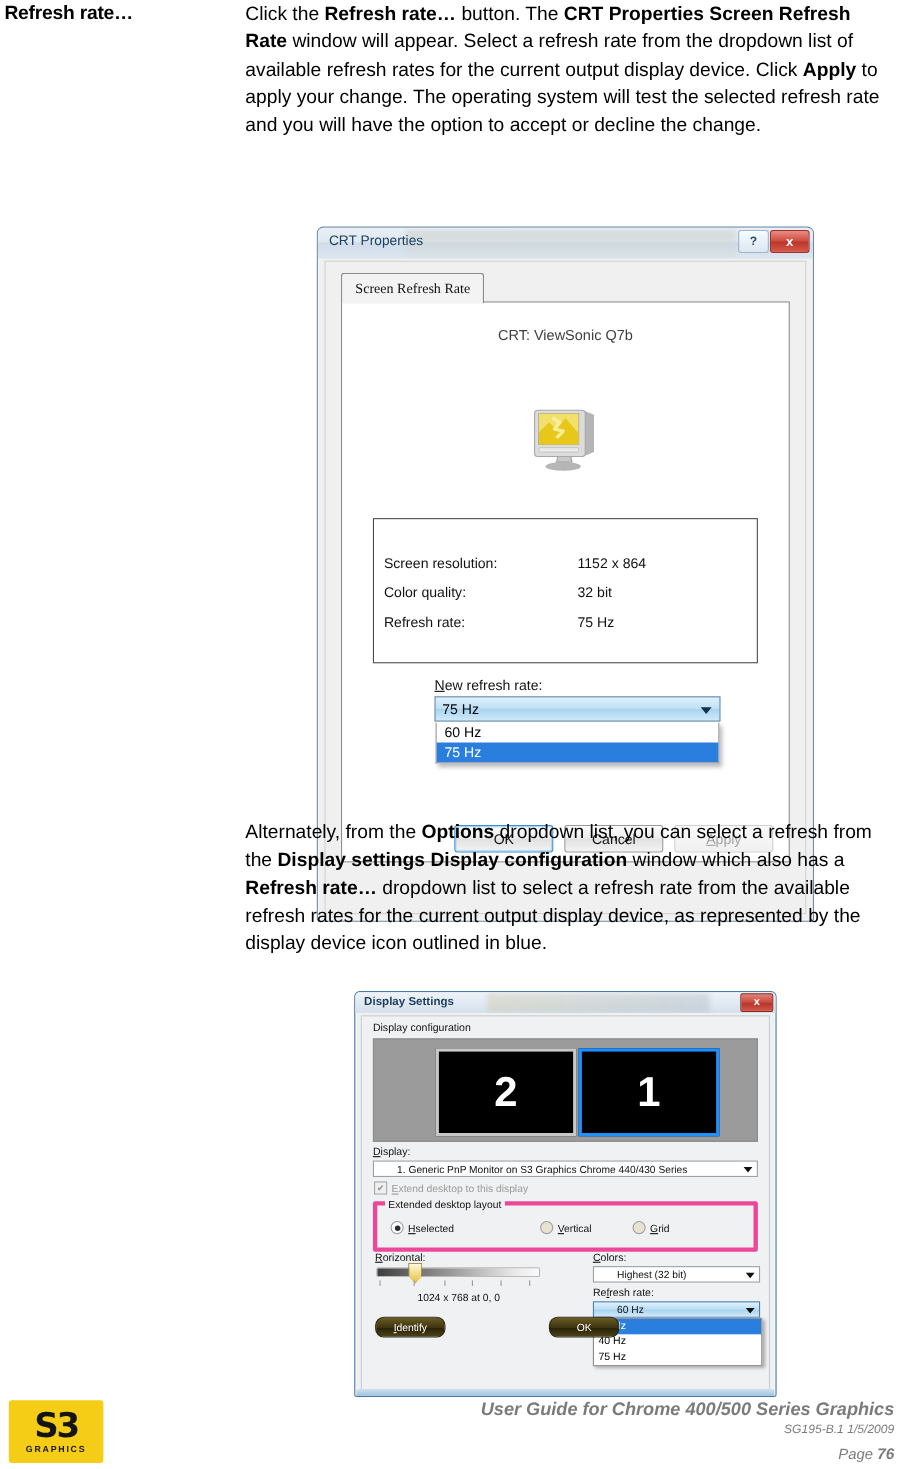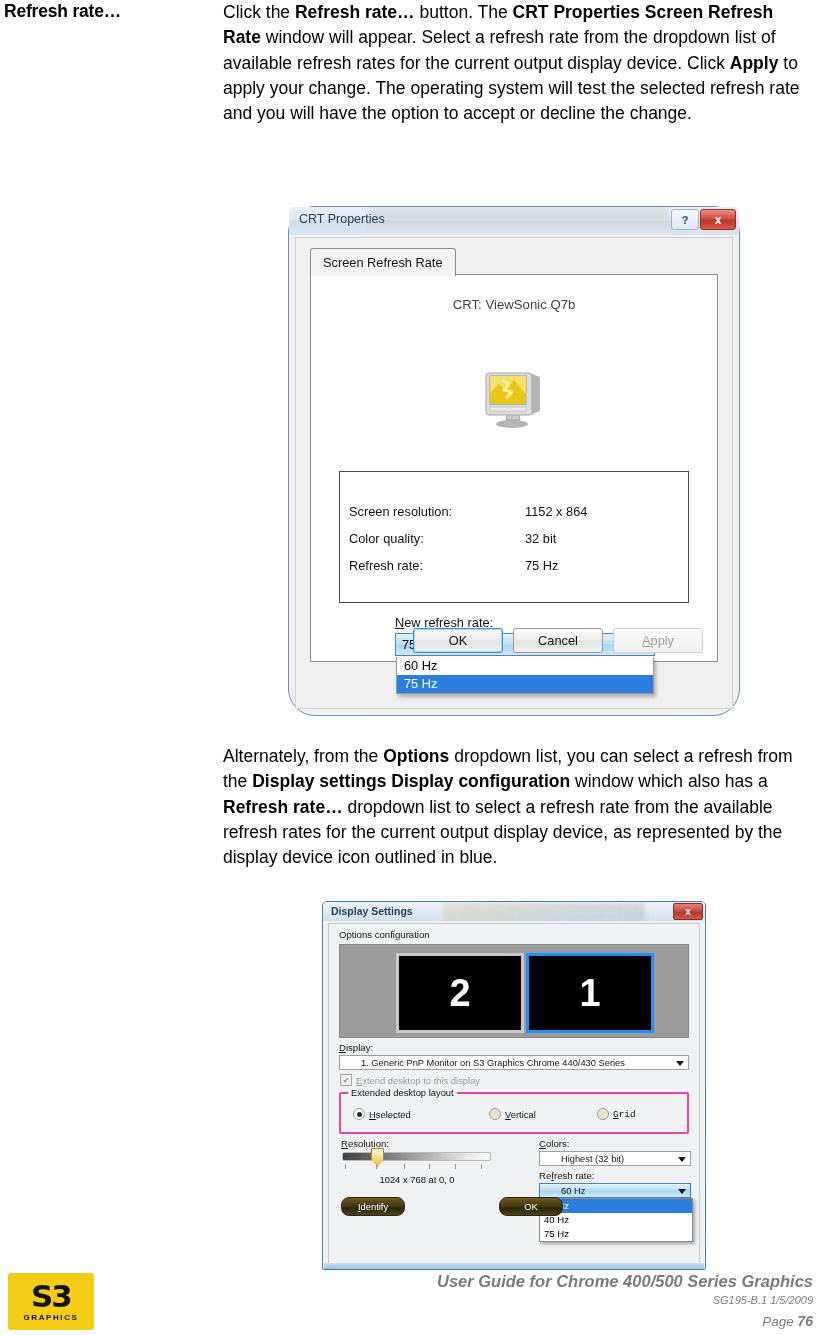--- a/index.html
+++ b/index.html
@@ -54,26 +54,26 @@
     display:flex; align-items:center; justify-content:center;
     font-size:11px; color:#2b4a66; font-weight:bold;
   }
   .wbtn.close{
     width:34px;
     background:linear-gradient(180deg,#e98c84,#cf4b3c 48%,#b8352b 52%,#d8594a);
     border-color:#9d2f24; color:#fff; font-weight:bold; font-size:12px;
   }
 
   
-  #crt-dialog{ left:288px; top:206px; width:452px; height:510px;border-radius:27px; }
+  #crt-dialog{ left:288px; top:206px; width:452px; height:632px; }
   #crt-dialog .dialog-body{
     position:absolute; left:6px; right:6px; top:30px; bottom:6px;
     background:#f0f0f0; border:1px solid #d3d3d3;
   }
-  .tabstrip{ position:absolute; left:14px; top:10px; right:6px; height:28px; }
+  .tabstrip{ position:absolute; left:14px; top:10px; right:6px; height:28px;font-family:Liberation Serif, serif; }
   .tab{
     position:absolute; left:0; top:0; height:27px; padding:0 12px;
     display:flex; align-items:center; font-size:12.8px; color:#111;
     background:#f3f3f3; border:1px solid #8d8d8d; border-bottom:none;
     border-radius:3px 3px 0 0; z-index:2;
   }
   .tabpanel{
     position:absolute; left:14px; right:14px; top:36px; bottom:46px;
     border:1px solid #8d8d8d; background:#fff;
   }
@@ -197,21 +197,21 @@
   .ds-dd .it.sel{ background:#2a7fde; color:#fff; }
 
   .ds-check{ position:absolute; font-size:9.4px; color:#9a9a9a; display:flex; align-items:center; gap:4px;}
   .ds-check .box{
     width:10px;height:10px;border:1px solid #a8a8a8;background:#efefef;
     display:flex;align-items:center;justify-content:center;font-size:8px;color:#8d8d8d;
   }
   .ds-check u{text-decoration:underline;}
 
   .ds-group{
-    position:absolute; border:2px solid #ec4899; border-radius:2px;
+    position:absolute; border:4px solid #ec4899; border-radius:2px;
   }
   .ds-group .legend{
     position:absolute; left:7px; top:-7px; background:#f0f1f2; padding:0 3px;
     font-size:9.4px; color:#111;
   }
   .radio{ position:absolute; display:flex; align-items:center; gap:4px; font-size:9.4px; color:#111;}
   .radio .dot{
     width:10px;height:10px;border-radius:50%;
     border:1px solid #9aa0a6; background:#fdfdfd; position:relative;
   }
@@ -338,21 +338,21 @@
 <div class="para" id="para2"><span>Alternately, from the </span><b>Options</b><span> dropdown list, you can select a refresh from the </span><b>Display settings Display configuration</b><span> window which also has a </span><b>Refresh rate…</b><span> dropdown list to select a refresh rate from the available refresh rates for the current output display device, as represented by the display device icon outlined in blue.</span></div>
 
 <div class="win7" id="ds-dialog">
   <div class="ds-title">
     <div class="blurbg"></div>
     <div class="ds-title-text">Display Settings</div>
     <div class="ds-close">x</div>
   </div>
 
   <div class="ds-body">
-    <div class="ds-lbl" style="left:10px; top:5px;">Options configuration</div>
+    <div class="ds-lbl" style="left:10px; top:5px;">Display configuration</div>
 
     <div class="ds-preview">
       <div class="mon m2">2</div>
       <div class="mon m1">1</div>
     </div>
 
     <div class="ds-lbl" style="left:10px; top:118px;">
       <u>D</u><span>isplay:</span>
     </div>
     <div class="ds-combo" style="left:10px; top:131px; right:10px;">
@@ -368,28 +368,28 @@
     <div class="ds-group" style="left:10px; right:10px; top:168px; height:38px;">
       <span class="legend">Extended desktop layout</span>
       <div class="radio on" style="left:12px; top:14px;">
         <span class="dot"></span>
         <span><u>H</u><span>selected</span></span>
       </div>
       <div class="radio dim" style="left:148px; top:14px;">
         <span class="dot"></span>
         <span><u>V</u><span>ertical</span></span>
       </div>
-      <div class="radio dim" style="left:256px; top:14px;font-family:Liberation Mono, monospace;">
+      <div class="radio dim" style="left:232px; top:14px;">
         <span class="dot"></span>
         <span><u>G</u><span>rid</span></span>
       </div>
     </div>
 
     <div class="ds-lbl" style="left:12px; top:214px;">
-      <u>R</u><span>esolution:</span>
+      <u>R</u><span>orizontal:</span>
     </div>
     <div class="slider-track" style="left:13px; top:228px; width:147px;"></div>
     <div class="slider-thumb" style="left:42px; top:224px;"></div>
     <div class="tick" style="left:16px; top:240px;"></div>
     <div class="tick" style="left:47px; top:240px;"></div>
     <div class="tick" style="left:75px; top:240px;"></div>
     <div class="tick" style="left:100px; top:240px;"></div>
     <div class="tick" style="left:126px; top:240px;"></div>
     <div class="tick" style="left:152px; top:240px;"></div>
     <div class="res-text" style="left:13px; top:250px; width:150px;">1024 x 768 at 0, 0</div>

